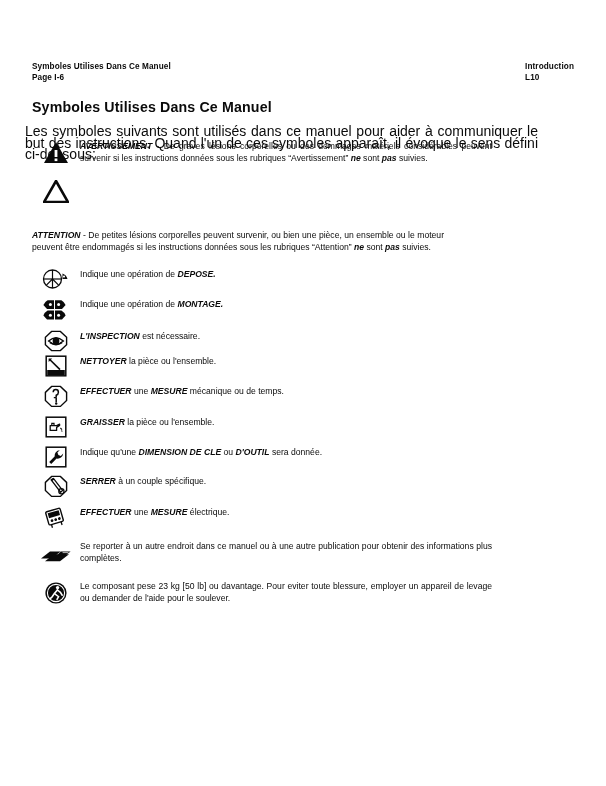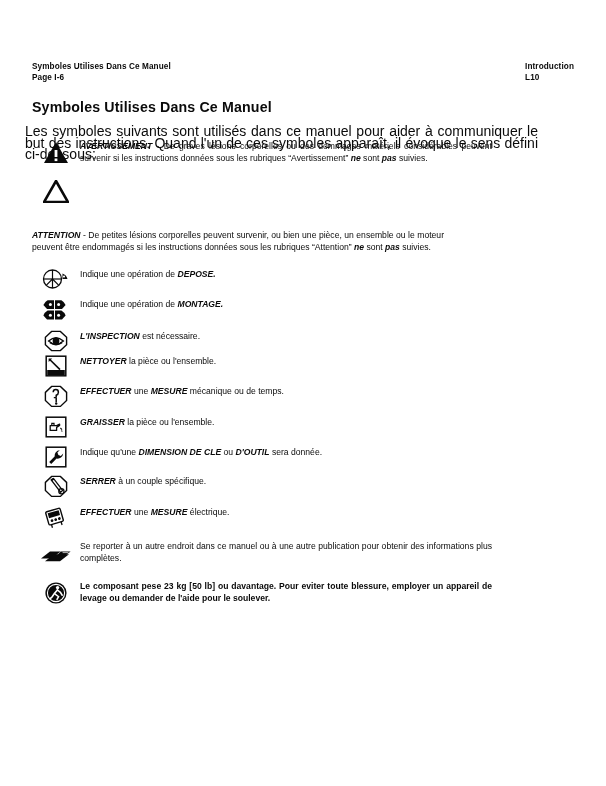--- a/index.html
+++ b/index.html
@@ -99,21 +99,21 @@
   .r-remove    { margin-top: 14px; }
   .r-install   { margin-top: 7px;  }
   .r-inspect   { margin-top: 7px;  }
   .r-clean     { margin-top: 2px;  }
   .r-measure   { margin-top: 7px;  }
   .r-lube      { margin-top: 7px;  }
   .r-wrench    { margin-top: 7px;  }
   .r-torque    { margin-top: 6px;  }
   .r-elec      { margin-top: 7px;  }
   .r-refer     { margin-top: 10px; }
-  .r-weight    { margin-top: 14px; font-weight: bold; }
+  .r-weight    { margin-top: 14px; }
 
   .r-warning  .sym-icon { padding-top: 2px; }
   .r-caution  .sym-icon { padding-top: 2px; }
   .r-refer    .sym-icon { padding-top: 8px; }
   .r-weight   .sym-icon { padding-top: 2px; }
 </style>
 </head>
 <body>
 
 <div class="page">

